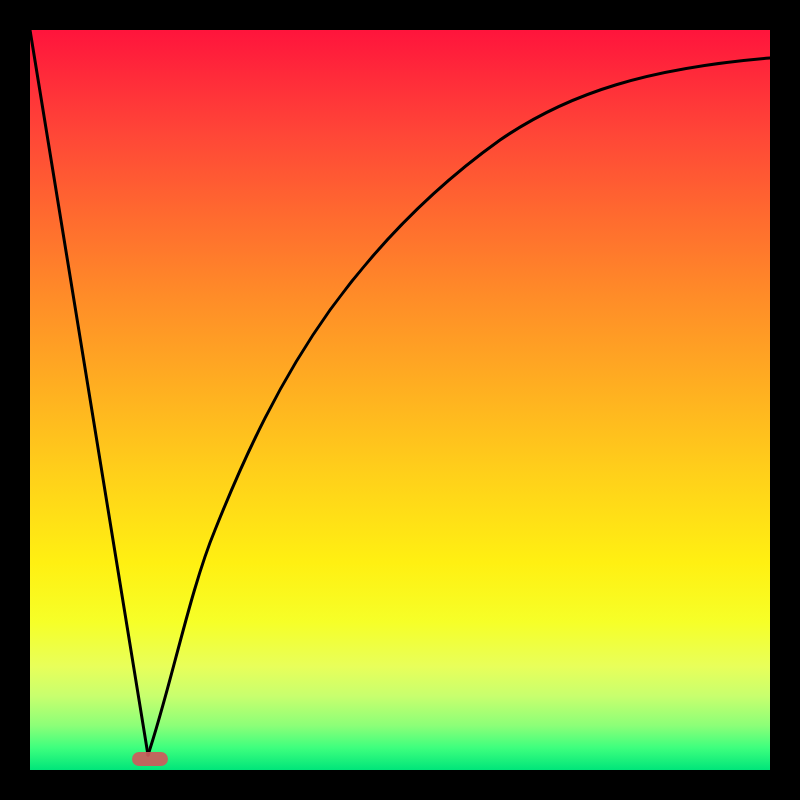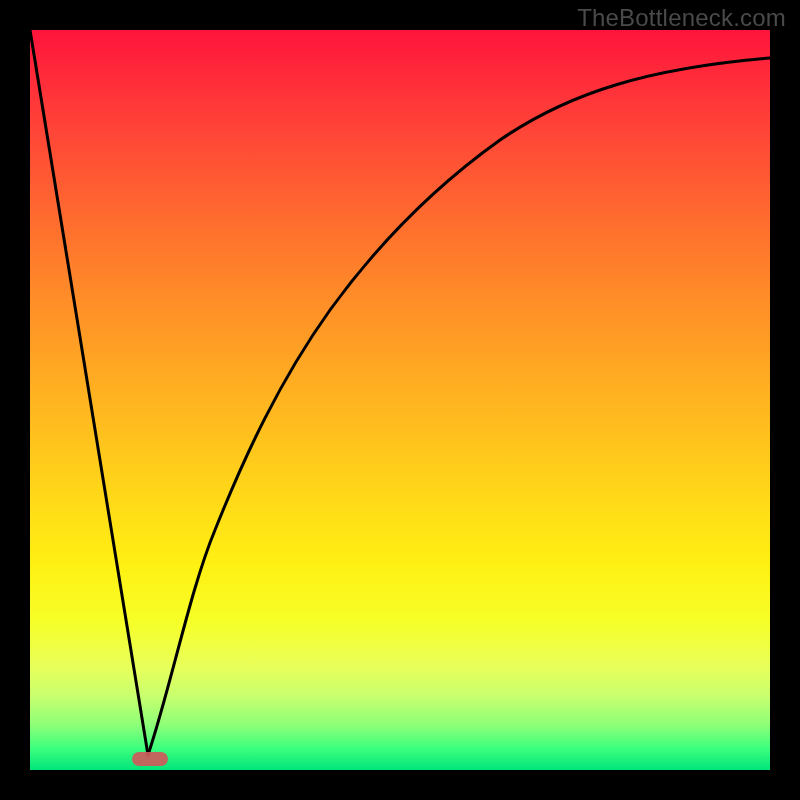--- a/index.html
+++ b/index.html
@@ -87,14 +87,13 @@
                C 140 660, 160 560, 185 500
                C 215 425, 250 350, 300 280
                C 345 218, 400 160, 470 110
                C 540 62, 620 38, 740 28"></path>
     </svg>
 
     <div class="marker" style="left:120px; top:729px;"></div>
 
   </div>
 
-  <div class="watermark">TheBottleneck.com</div>
 </div>
 
 </body></html>

